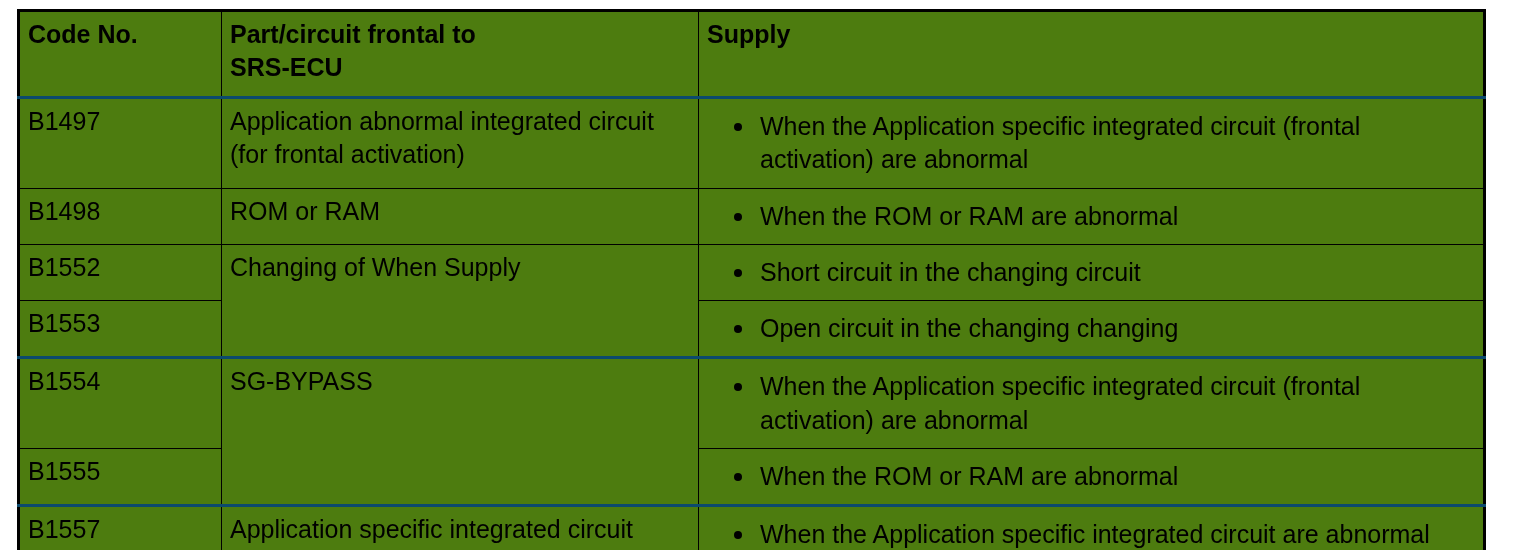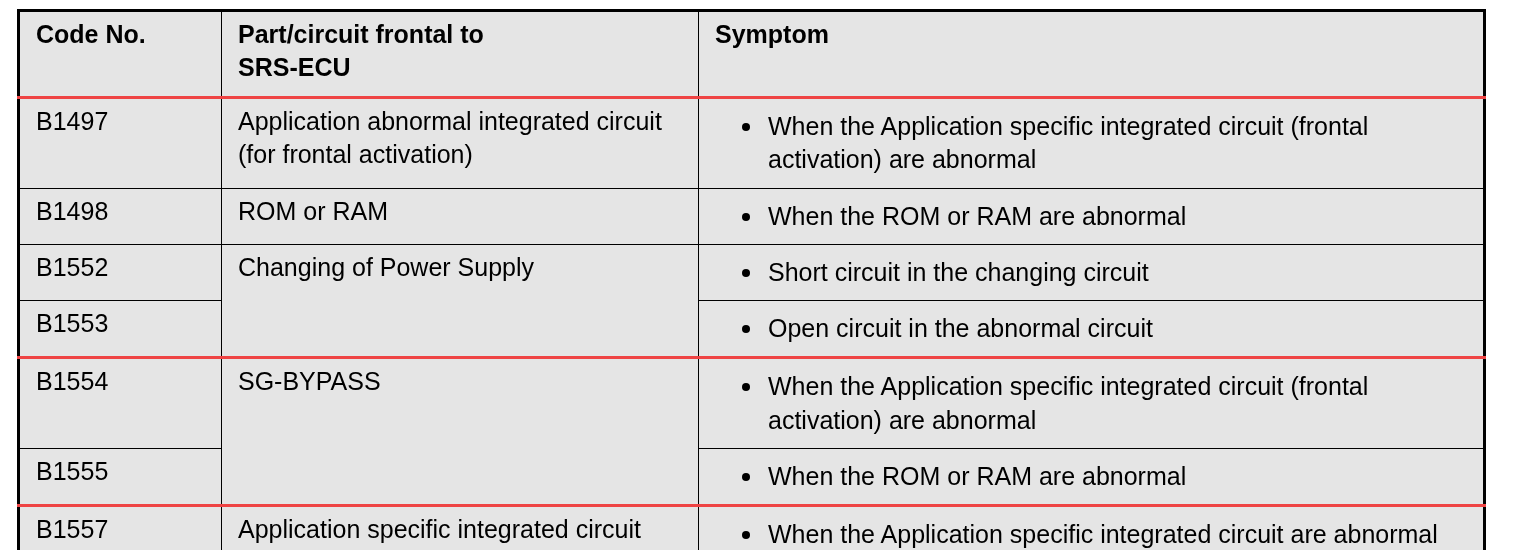--- a/index.html
+++ b/index.html
@@ -35,39 +35,39 @@
   }
 
   .dtc-table col.col-code    { width: 203px; }
   .dtc-table col.col-part    { width: 477px; }
   .dtc-table col.col-symptom { width: 786px; }
 
   .dtc-table td,
   .dtc-table th {
     border: 1.5px solid #000000;
     vertical-align: top;
-    padding: 6px 0 6px 16px;
+    padding: 6px 0 6px 8px;
     font-size: 25px;
     line-height: 1.33;
     font-weight: normal;
     text-align: left;
-    background: #e5e5e5;
+    background: #4d7c0f;
   }
 
   .dtc-table th {
     font-weight: bold;
   }
 
   
   tr.header-row th { height: 72px; }
 
   
   .grp-top > td,
   .grp-top > th {
-    border-top: 3px solid #ef4444;
+    border-top: 3px solid #0c4a6e;
   }
 
   .cell-code    { white-space: nowrap; }
   .cell-part    { }
   .cell-symptom { padding-left: 0; }
 
   .sym-list {
     margin: 5px;
     padding: 0;
     list-style: none;
@@ -103,21 +103,21 @@
       <col class="col-symptom">
     </colgroup>
 
     <thead>
       <tr class="header-row">
         <th class="cell-code">Code No.</th>
         <th class="cell-part">
           <span>Part/circuit frontal to</span><br>
           <span>SRS-ECU</span>
         </th>
-        <th class="cell-part">Symptom</th>
+        <th class="cell-part">Supply</th>
       </tr>
     </thead>
 
     <tbody id="table-body">
         <tr class="grp-top h-tall">
           <td class="cell-code">B1497</td>
           <td class="cell-part">Application abnormal integrated circuit (for frontal activation)</td>
           <td class="cell-symptom">
             <ul class="sym-list">
               <li><span class="bullet"></span><span>When the Application specific integrated circuit (frontal activation) are abnormal</span></li>
@@ -128,32 +128,32 @@
           <td class="cell-code">B1498</td>
           <td class="cell-part">ROM or RAM</td>
           <td class="cell-symptom">
             <ul class="sym-list">
               <li><span class="bullet"></span><span>When the ROM or RAM are abnormal</span></li>
             </ul>
           </td>
         </tr>
         <tr class="h-short">
           <td class="cell-code">B1552</td>
-          <td class="cell-part" rowspan="2">Changing of Power Supply</td>
+          <td class="cell-part" rowspan="2">Changing of When Supply</td>
           <td class="cell-symptom">
             <ul class="sym-list">
               <li><span class="bullet"></span><span>Short circuit in the changing circuit</span></li>
             </ul>
           </td>
         </tr>
         <tr class="h-short">
           <td class="cell-code">B1553</td>
           <td class="cell-symptom">
             <ul class="sym-list">
-              <li><span class="bullet"></span><span>Open circuit in the abnormal circuit</span></li>
+              <li><span class="bullet"></span><span>Open circuit in the changing changing</span></li>
             </ul>
           </td>
         </tr>
         <tr class="grp-top h-tall">
           <td class="cell-code">B1554</td>
           <td class="cell-part" rowspan="2">SG-BYPASS</td>
           <td class="cell-symptom">
             <ul class="sym-list">
               <li><span class="bullet"></span><span>When the Application specific integrated circuit (frontal activation) are abnormal</span></li>
             </ul>

